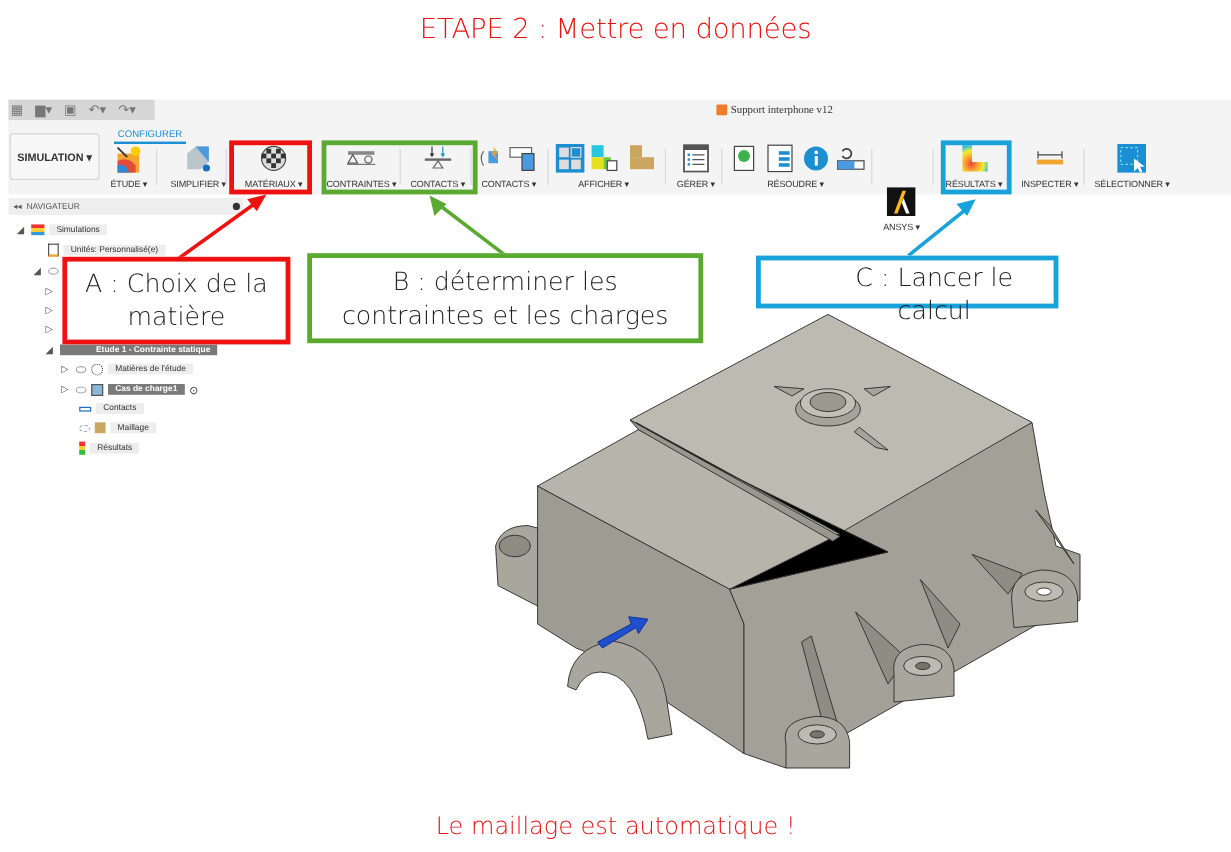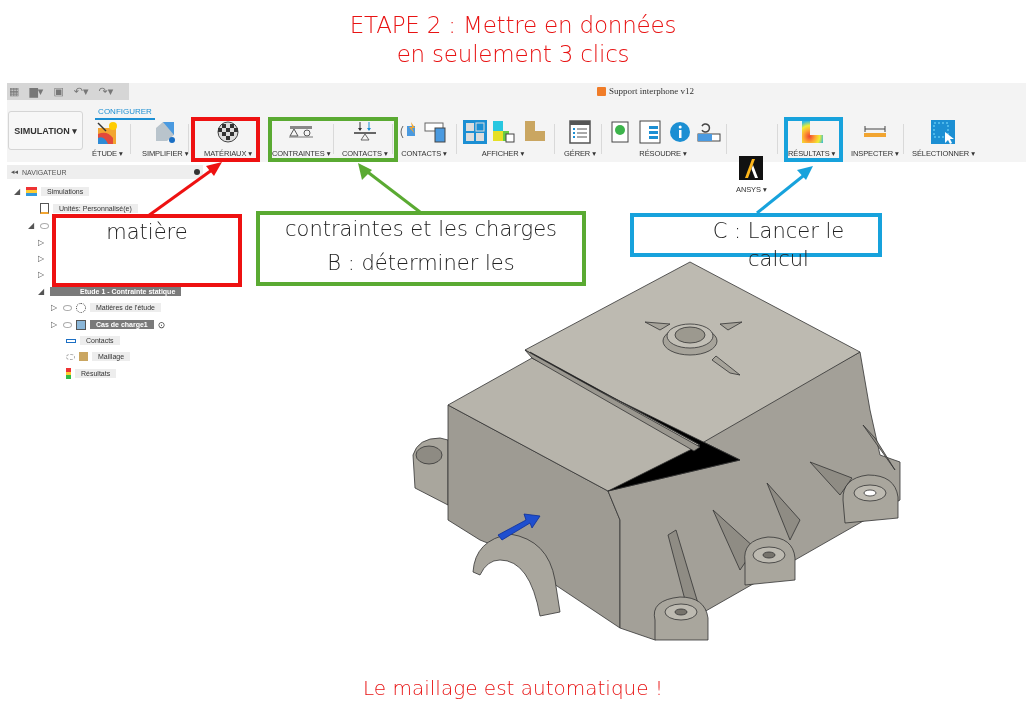--- a/index.html
+++ b/index.html
@@ -52,21 +52,20 @@
   .callout { position: absolute; background: #fff; border: 4px solid; text-align: center; color: #222;
              font-family: "DejaVu Sans", sans-serif; font-weight: 300; font-size: 21px; line-height: 28px; }
 
   svg.overlay { position: absolute; left: 0; top: 0; }
 </style>
 </head>
 <body>
 
 <div class="title">
   <div>ETAPE 2 : Mettre en données</div>
-  <div>en seulement 3 clics</div>
 </div>
 
 <div class="qat">
   <span>▦</span>
   <span>▆▾</span>
   <span>▣</span>
   <span>↶▾</span>
   <span>↷▾</span>
 </div>
 <div class="topstrip"></div>
@@ -391,23 +390,24 @@
     <path d="M745 562 Q742 540 768 537 Q793 537 795 558 L795 580 L745 585Z" fill="#a9a69d"></path>
     <ellipse cx="769" cy="555" rx="16" ry="8" fill="#bdbab1"></ellipse>
     <ellipse cx="769" cy="555" rx="6" ry="3" fill="#76736c"></ellipse>
     <path d="M843 500 Q842 478 868 475 Q895 475 898 497 L898 518 L845 523Z" fill="#a9a69d"></path>
     <ellipse cx="870" cy="493" rx="16" ry="8" fill="#bdbab1"></ellipse>
     <ellipse cx="870" cy="493" rx="6" ry="3" fill="#fff"></ellipse>
   </g>
 </svg>
 
 <div class="callout red" style="left:52px;top:214px;width:190px;height:73px;border-color:#ee1111;">
+  <div style="margin-top:4px;">A : Choix de la</div>
   <div>matière</div>
 </div>
 <div class="callout green" style="left:256px;top:211px;width:330px;height:75px;border-color:#5aaa32;">
+  <div style="margin-top:6px;">B : déterminer les</div>
   <div>contraintes et les charges</div>
-  <div style="margin-top:6px;">B : déterminer les</div>
 </div>
 <div class="callout blue" style="left:630px;top:213px;width:252px;height:44px;border-color:#17a2dc;">
   <div style="margin-top:0;padding-left:45px;">C : Lancer le calcul</div>
 </div>
 
 <div class="footer">Le maillage est  automatique !</div>
 
 </body></html>

